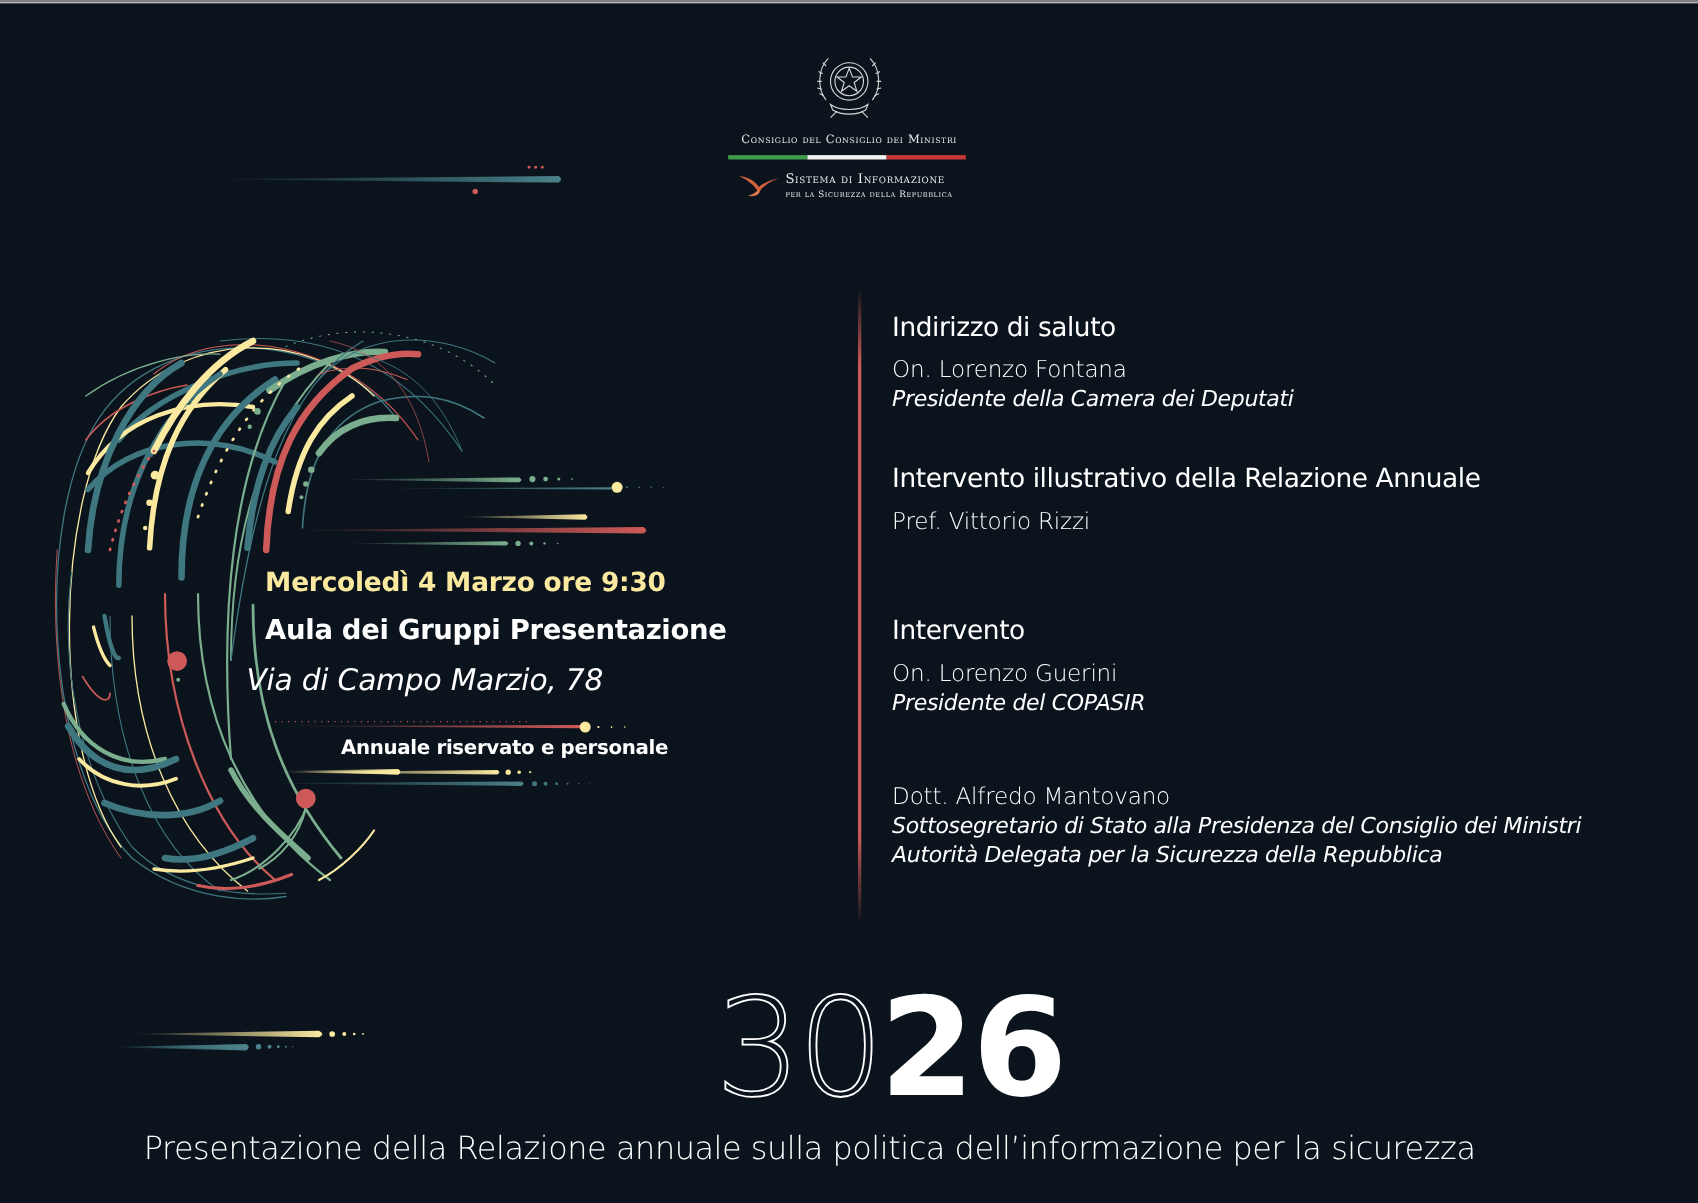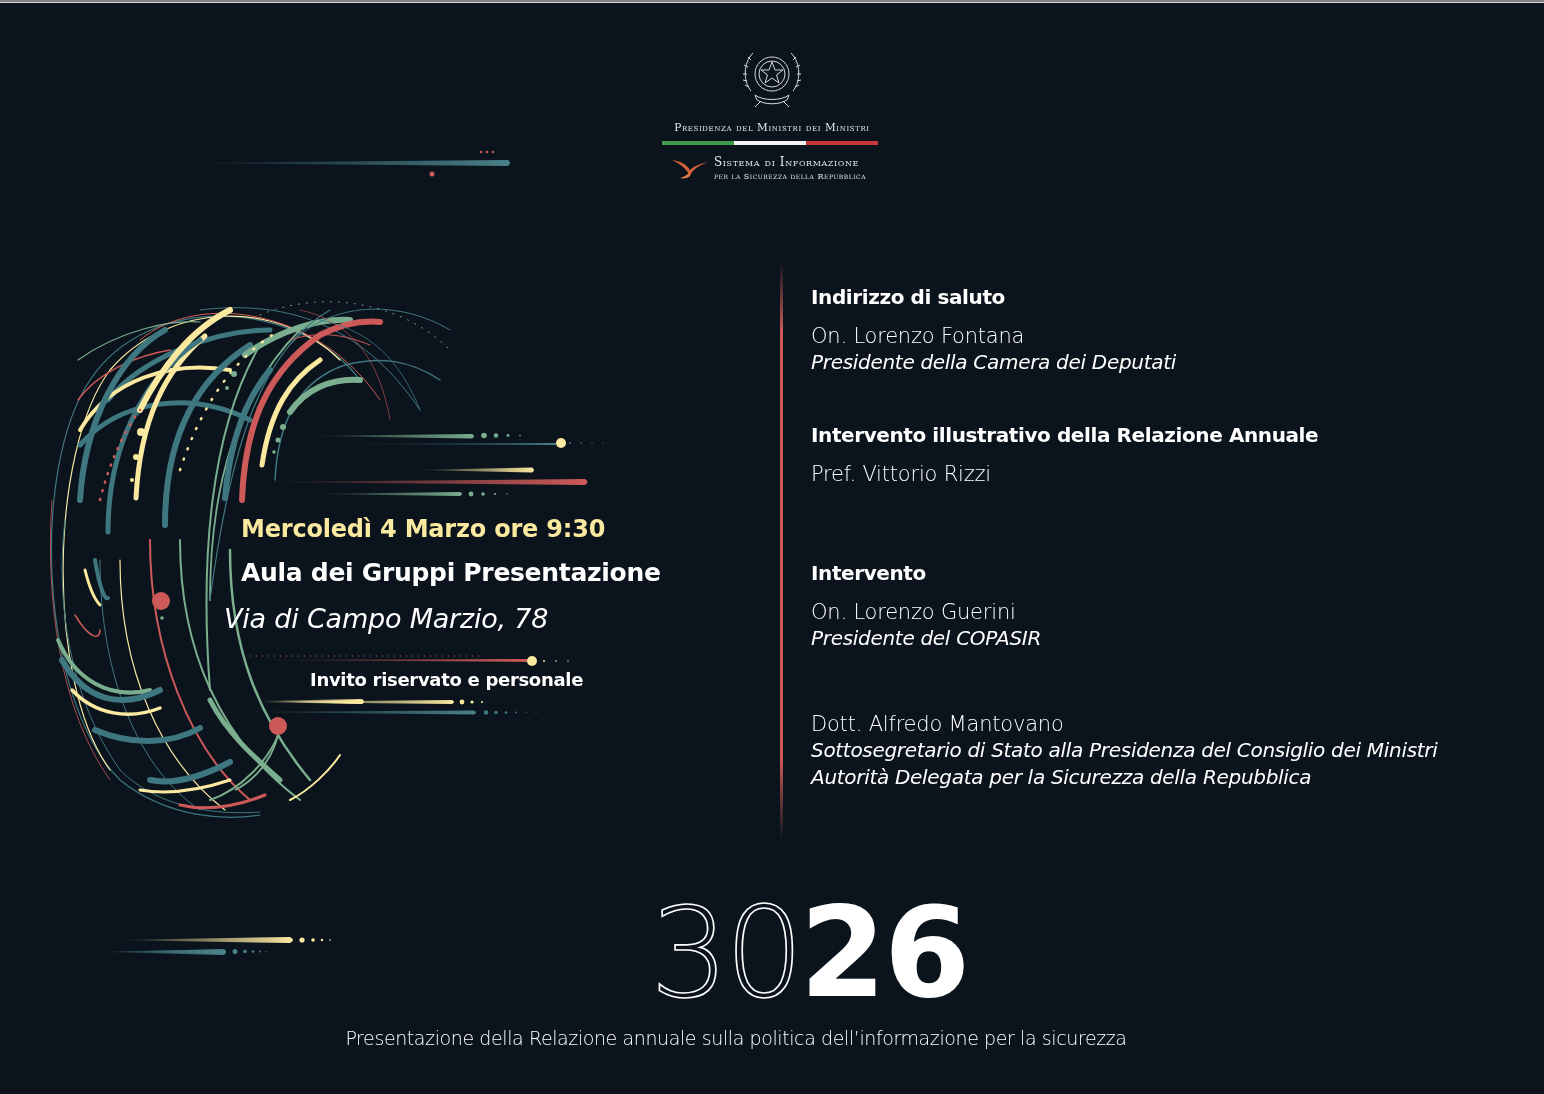--- a/index.html
+++ b/index.html
@@ -57,38 +57,38 @@
   
   .vdivider {
     position: absolute; left: 780px; top: 262px; width: 3px; height: 578px;
     background: linear-gradient(to bottom, rgba(205,90,88,0) 0%, #cd5a58 12%, #cd5a58 86%, rgba(205,90,88,0) 100%);
     border-radius: 2px;
   }
 
   
   .program { position: absolute; left: 811px; top: 284px; width: 720px; }
   .program-item { position: absolute; left: 0; }
-  .program-heading { font-size: 20px; font-weight: 700; color: #ffffff; letter-spacing: -0.4px; line-height: 26px; }
+  .program-heading { font-size: 24px; font-weight: 400; color: #ffffff; letter-spacing: -0.4px; line-height: 26px; }
   .program-name { font-size: 21px; font-weight: 300; color: #ffffff; margin-top: 13px; line-height: 26px; letter-spacing: -0.2px; }
   .program-role { font-size: 20px; font-style: italic; font-weight: 300; color: #ffffff; line-height: 27px; letter-spacing: -0.3px; }
 
   
   .year {
     position: absolute; left: 650px; top: 893px; height: 120px;
     font-size: 124px; line-height: 120px; letter-spacing: -4px;
   }
   .year-light {
     font-family: "DejaVu Sans", sans-serif; font-weight: 100;
     color: transparent; -webkit-text-stroke: 1.6px #ffffff;
   }
   .year-bold { font-family: "DejaVu Sans", sans-serif; font-weight: 900; color: #ffffff; letter-spacing: -2px; }
 
   .subtitle {
     position: absolute; left: 0; width: 1472px; top: 1027px; text-align: center;
-    font-size: 19px; font-weight: 300; color: #ffffff; letter-spacing: -0.4px;
+    font-size: 29px; font-weight: 300; color: #ffffff; letter-spacing: -0.4px;
   }
 </style>
 </head>
 <body>
 
 <div class="topbar"></div>
 <div class="topbar2"></div>
 
 <div class="header">
   <svg class="emblem" viewBox="0 0 62 66">
@@ -97,21 +97,21 @@
       <path d="M52 48 C60 38 60 20 50 10"></path>
       <path d="M8 44 l-4 -2 M6 38 l-4 -1 M6 31 l-4 0 M7 24 l-4 -2 M10 17 l-3 -3"></path>
       <path d="M54 44 l4 -2 M56 38 l4 -1 M56 31 l4 0 M55 24 l4 -2 M52 17 l3 -3"></path>
       <circle cx="31" cy="31" r="17"></circle>
       <circle cx="31" cy="31" r="13"></circle>
       <path d="M31 19 L34 27 L42 27 L35.5 32 L38 40 L31 35 L24 40 L26.5 32 L20 27 L28 27 Z"></path>
       <path d="M14 52 C22 58 40 58 48 52 L46 57 C38 62 24 62 16 57 Z"></path>
       <path d="M20 58 l-6 6 M42 58 l6 6"></path>
     </g>
   </svg>
-  <div class="presidenza">Presidenza del Ministri dei Ministri</div>
+  <div class="presidenza">Consiglio del Consiglio dei Ministri</div>
   <div class="tricolor">
     <span style="background:#3f9a4a"></span>
       <span style="background:#f2f2f2"></span>
       <span style="background:#c8383a"></span>
   </div>
   <svg class="sis-logo" viewBox="0 0 40 24">
     <path d="M2 4 C10 8 16 12 20 20 C22 14 28 10 38 6 C30 8 24 10 20 14 C16 8 10 5 2 4 Z" fill="#d4623c"></path>
     <path d="M20 20 C18 22 14 23 10 22 C14 21 17 19 20 16 Z" fill="#e07a4a"></path>
   </svg>
   <div class="sis-line1">Sistema di Informazione</div>
@@ -323,21 +323,21 @@
     <circle cx="516" cy="712.5" r="0.9" fill="#3f7780"></circle>
     <circle cx="526" cy="712.5" r="0.6" fill="#3f7780"></circle>
     <circle cx="536" cy="712.5" r="0.5" fill="#3f7780"></circle>
   </g>
 </svg>
 
 <div class="event">
   <div class="event-date">Mercoledì 4 Marzo ore 9:30</div>
   <div class="event-venue">Aula dei Gruppi Presentazione</div>
   <div class="event-address">Via di Campo Marzio, 78</div>
-  <div class="invite-note">Invito riservato e personale</div>
+  <div class="invite-note">Annuale riservato e personale</div>
 </div>
 
 <div class="vdivider"></div>
 
 <div class="program">
   <div class="program-item" style="top:0px">
     <div class="program-heading">Indirizzo di saluto</div>
     <div class="program-name">On. Lorenzo Fontana</div>
     <div class="program-role">Presidente della Camera dei Deputati</div>
   </div>

